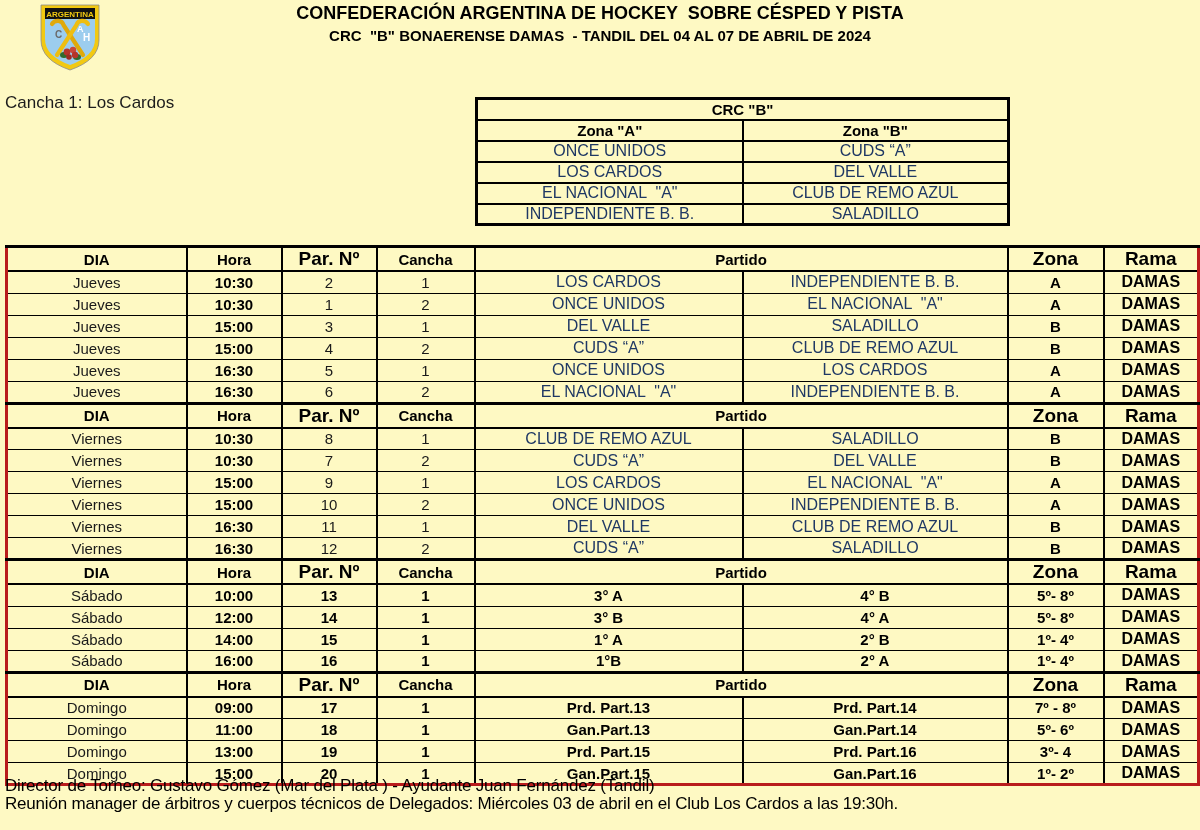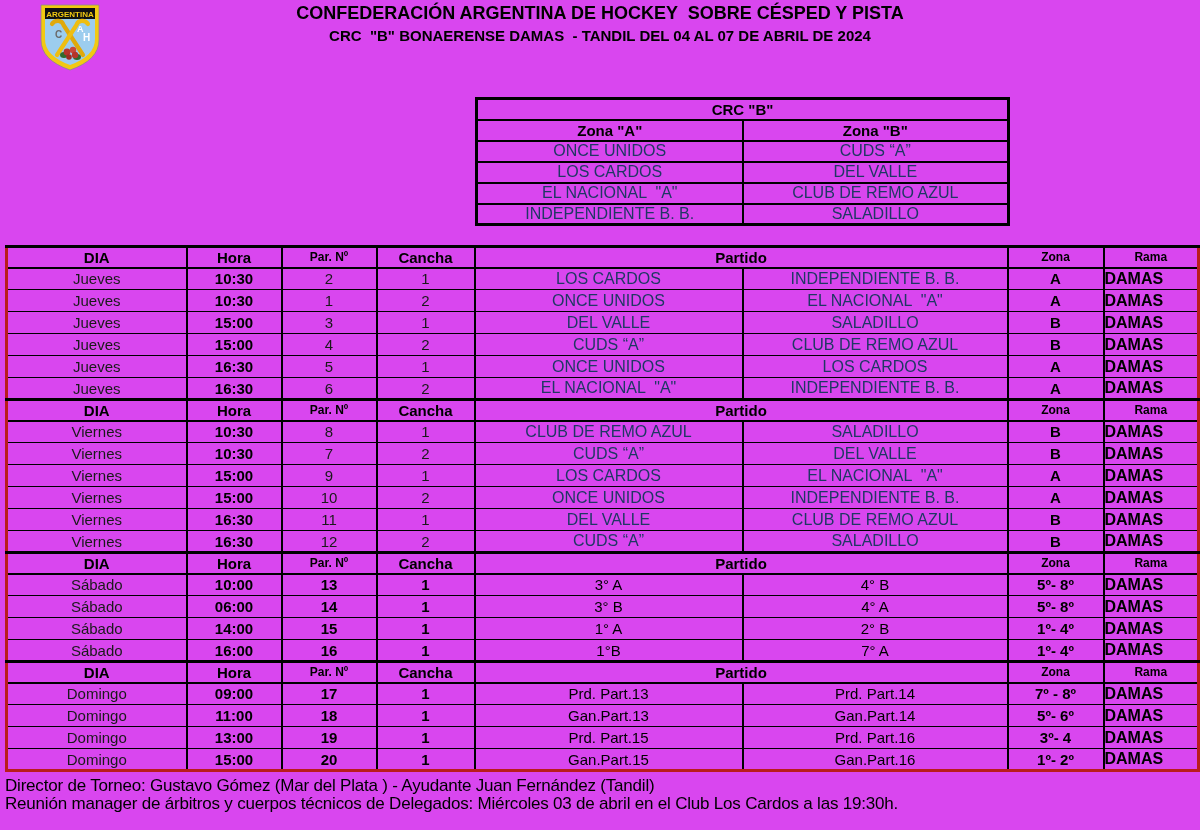--- a/index.html
+++ b/index.html
@@ -1,18 +1,18 @@
 <!DOCTYPE html>
 <html><head>
 <meta charset="utf-8">
 <style>
   * { margin:0; padding:0; box-sizing:border-box; }
   html,body { width:1200px; height:830px; background:#fff; overflow:hidden;
               font-family:"Liberation Sans", sans-serif; color:#000; }
-  .page { position:absolute; inset:0; width:1200px; height:830px; background:#d946ef; }
+  .page { position:absolute; inset:0; width:1200px; height:830px; background:#fef9c3; }
 
   
   .logo { position:absolute; left:37px; top:2px; width:66px; height:70px; }
   .title-block { position:absolute; left:0; right:0; top:3px; text-align:center; font-weight:bold; }
   .title-l1 { font-size:18px; white-space:pre; }
   .title-l2 { font-size:15px; margin-top:3px; white-space:pre; }
 
   
   .venues { position:absolute; left:5px; top:90px; font-size:17px; color:#1c1c1c; line-height:25px; }
 
@@ -21,29 +21,29 @@
   .zones { position:absolute; left:475px; top:97px; width:532px; border:3px solid #000; }
   .zones th, .zones td { border:2px solid #000; height:21px; text-align:center; padding:0; white-space:pre; }
   .zones .zt th { font-size:15px; font-weight:bold; }
   .zones .zh th { font-size:15px; font-weight:bold; }
   .zones td { font-size:16px; color:#1F3864; font-weight:normal; }
 
   
   .sched { position:absolute; left:5px; top:245px; width:1192px; border:3px solid #b91c1c; }
   .sched th { border:2px solid #000; border-top:3px solid #000; border-bottom:2px solid #000;
               height:21px; font-size:15px; font-weight:bold; text-align:center; padding:0; }
-  .sched th.small { font-size:12px; }
+  .sched th.small { font-size:19px; }
   .sched td { border-left:2px solid #000; border-right:2px solid #000;
               border-top:1px solid #000; border-bottom:1px solid #000;
               height:22px; text-align:center; font-size:15px; padding:0; white-space:pre; color:#1a1a1a; }
   .sched td.hora { font-weight:bold; color:#000; }
   .sched td.team { color:#1F3864; font-size:16px; }
   .sched td.zona { font-weight:bold; color:#000; }
-  .sched td.rama { font-weight:bold; color:#000; font-size:16px; text-align:left; }
-  .sched tr.placement td.team { color:#000; font-weight:normal; font-size:15px; }
+  .sched td.rama { font-weight:bold; color:#000; font-size:16px; text-align:center; }
+  .sched tr.placement td.team { color:#000; font-weight:bold; font-size:15px; }
   .sched tr.placement td.par, .sched tr.placement td.cancha { font-weight:bold; color:#000; }
 
   
   .footer { position:absolute; left:5px; top:777px; font-weight:normal; font-size:17px;
             line-height:17.5px; letter-spacing:-0.2px; color:#000; }
   .footer div { white-space:pre; }
 </style>
 </head>
 <body>
 
@@ -66,20 +66,21 @@
     <circle cx="38" cy="53" r="3.2" fill="#B5342A"></circle>
     <circle cx="32" cy="55" r="2.8" fill="#9E2B22"></circle>
   </svg>
 
   <div class="title-block">
     <div class="title-l1">CONFEDERACIÓN ARGENTINA DE HOCKEY  SOBRE CÉSPED Y PISTA</div>
     <div class="title-l2">CRC  "B" BONAERENSE DAMAS  - TANDIL DEL 04 AL 07 DE ABRIL DE 2024</div>
   </div>
 
   <div class="venues">
+    <div>Cancha 1: Los Cardos</div>
   </div>
 
   <table class="zones">
     <colgroup>
         <col style="width:266px">
         <col style="width:266px">
       </colgroup>
     <thead>
       <tr class="zt">
         <th colspan="2">CRC "B"</th>
@@ -273,21 +274,21 @@
           <td class="hora">10:00</td>
           <td class="par">13</td>
           <td class="cancha">1</td>
           <td class="team">3° A</td>
           <td class="team">4° B</td>
           <td class="zona">5º- 8º</td>
           <td class="rama">DAMAS</td>
         </tr>
         <tr class="placement">
           <td class="dia">Sábado</td>
-          <td class="hora">06:00</td>
+          <td class="hora">12:00</td>
           <td class="par">14</td>
           <td class="cancha">1</td>
           <td class="team">3° B</td>
           <td class="team">4° A</td>
           <td class="zona">5º- 8º</td>
           <td class="rama">DAMAS</td>
         </tr>
         <tr class="placement">
           <td class="dia">Sábado</td>
           <td class="hora">14:00</td>
@@ -297,21 +298,21 @@
           <td class="team">2° B</td>
           <td class="zona">1º- 4º</td>
           <td class="rama">DAMAS</td>
         </tr>
         <tr class="placement">
           <td class="dia">Sábado</td>
           <td class="hora">16:00</td>
           <td class="par">16</td>
           <td class="cancha">1</td>
           <td class="team">1°B</td>
-          <td class="team">7° A</td>
+          <td class="team">2° A</td>
           <td class="zona">1º- 4º</td>
           <td class="rama">DAMAS</td>
         </tr>
         <tr>
           <th>DIA</th>
           <th>Hora</th>
           <th class="small">Par. Nº</th>
           <th>Cancha</th>
           <th colspan="2">Partido</th>
           <th class="small">Zona</th>

